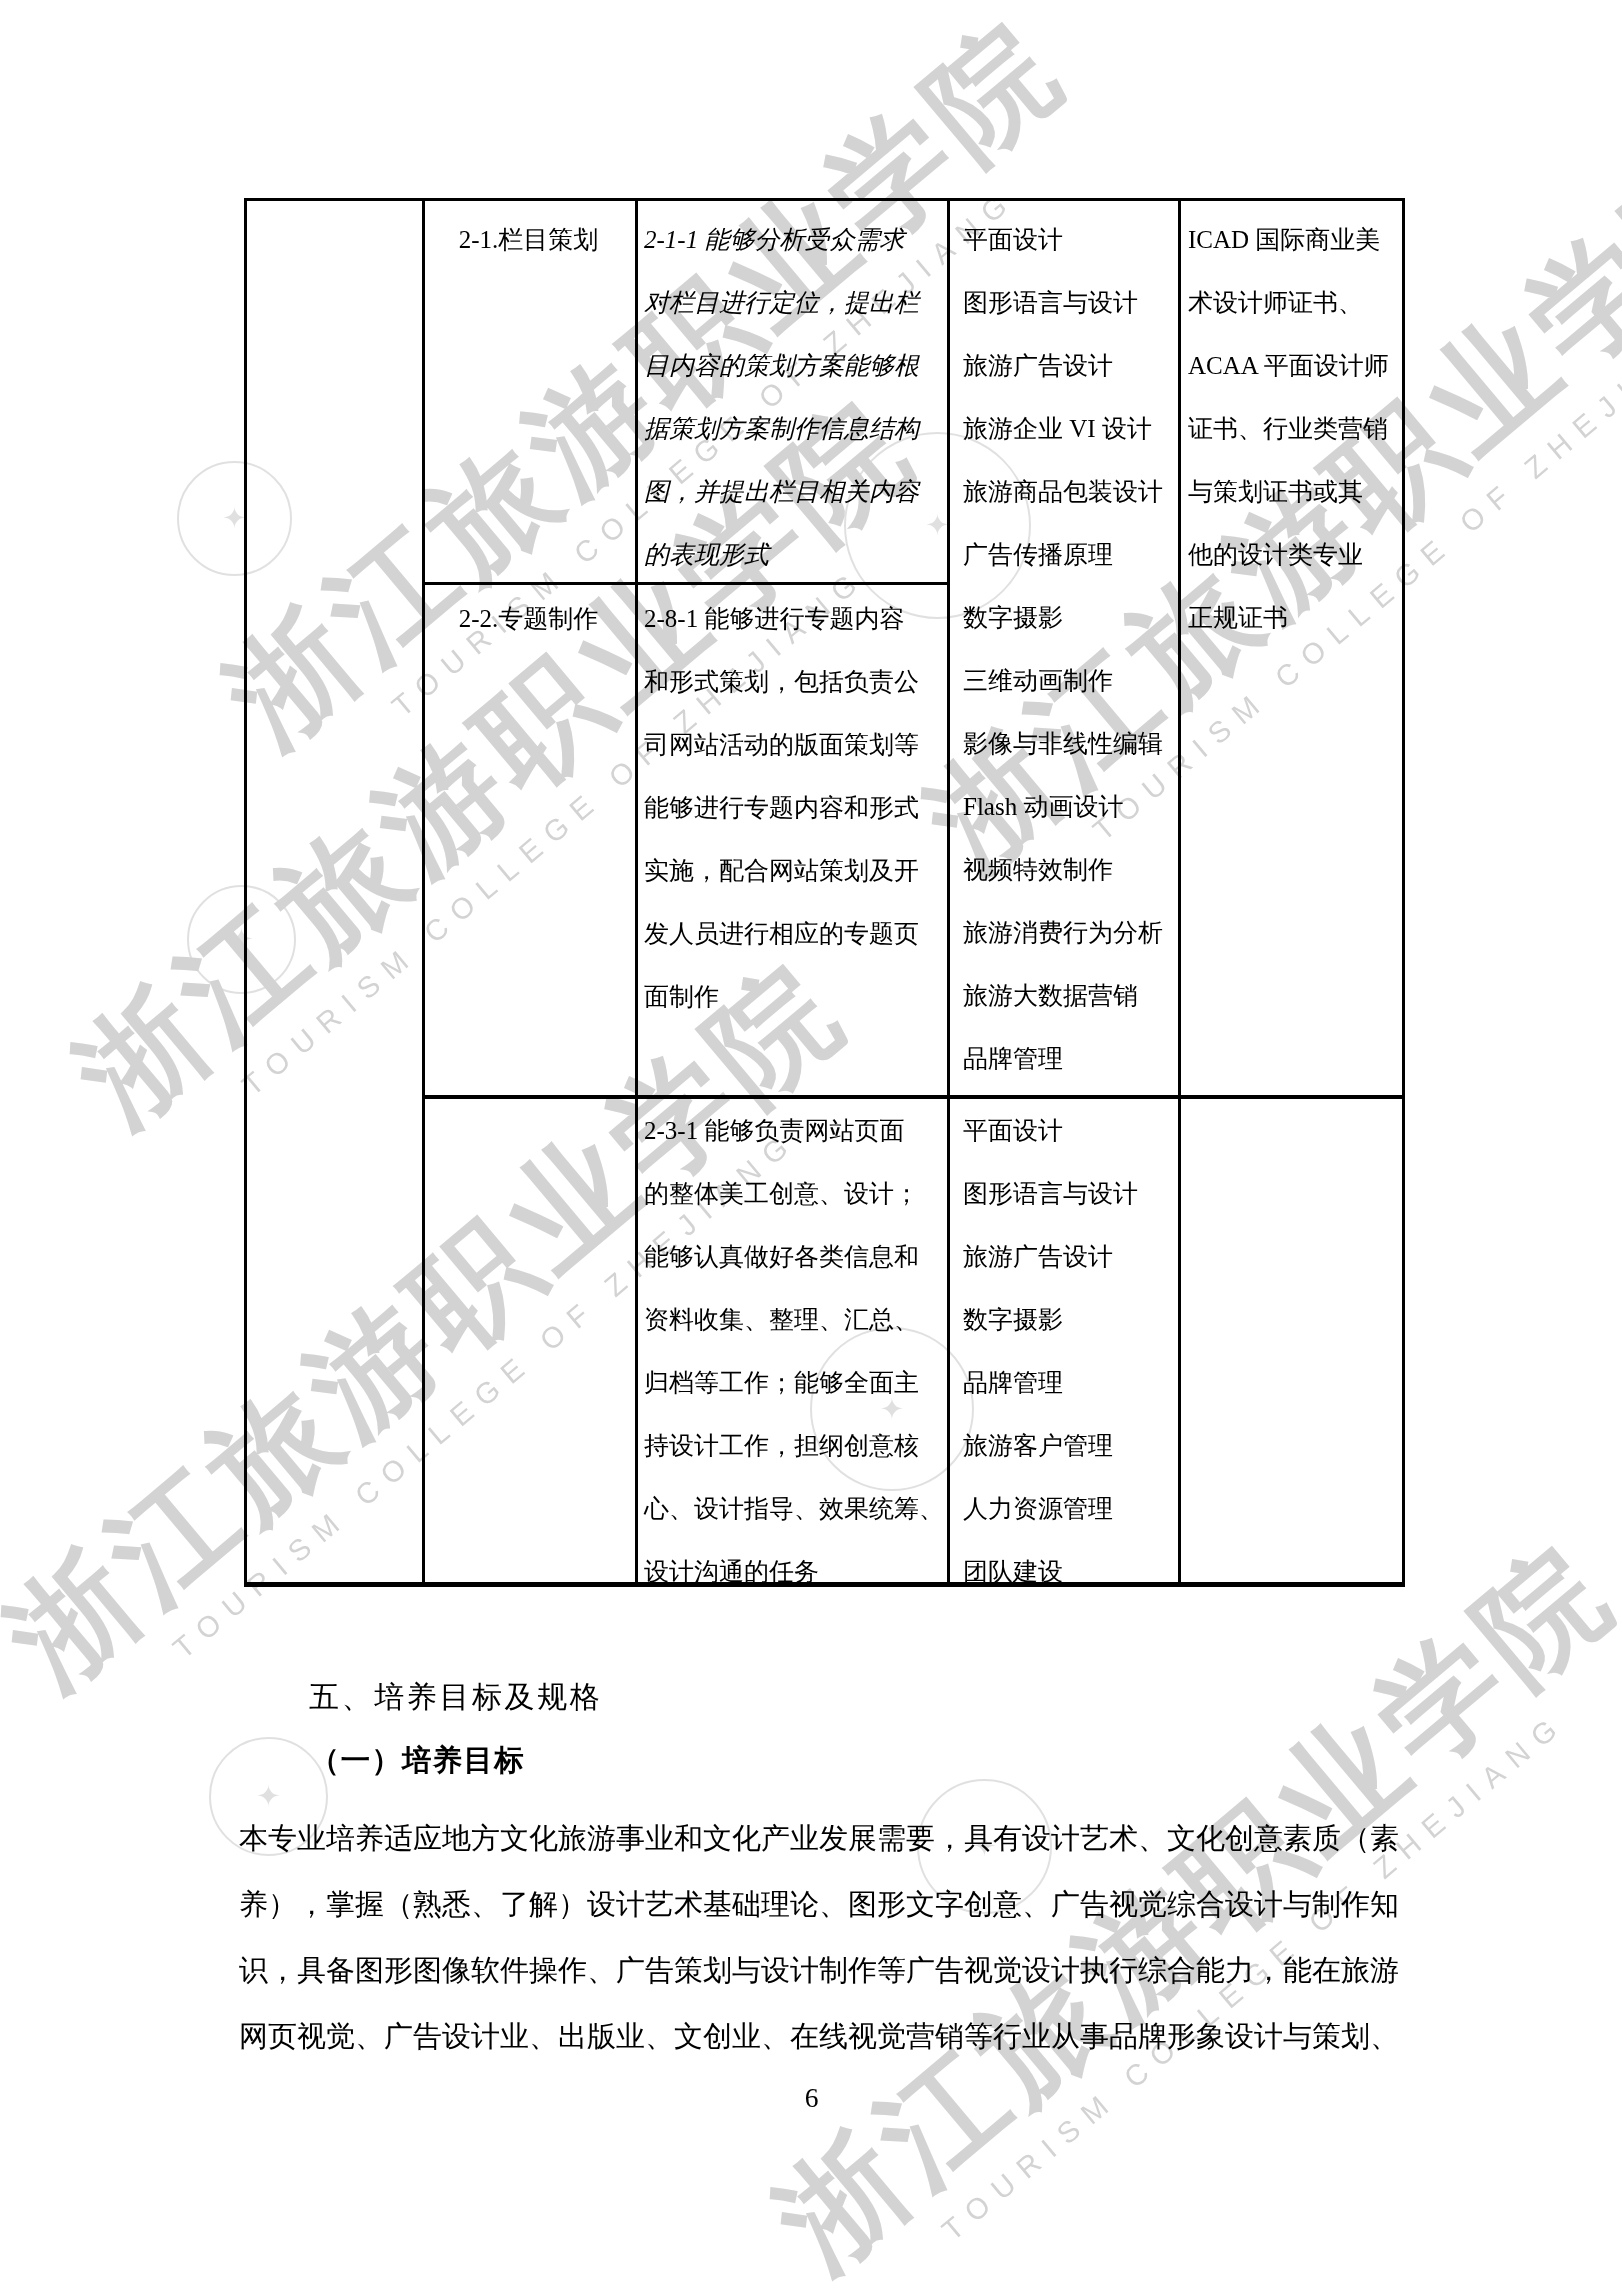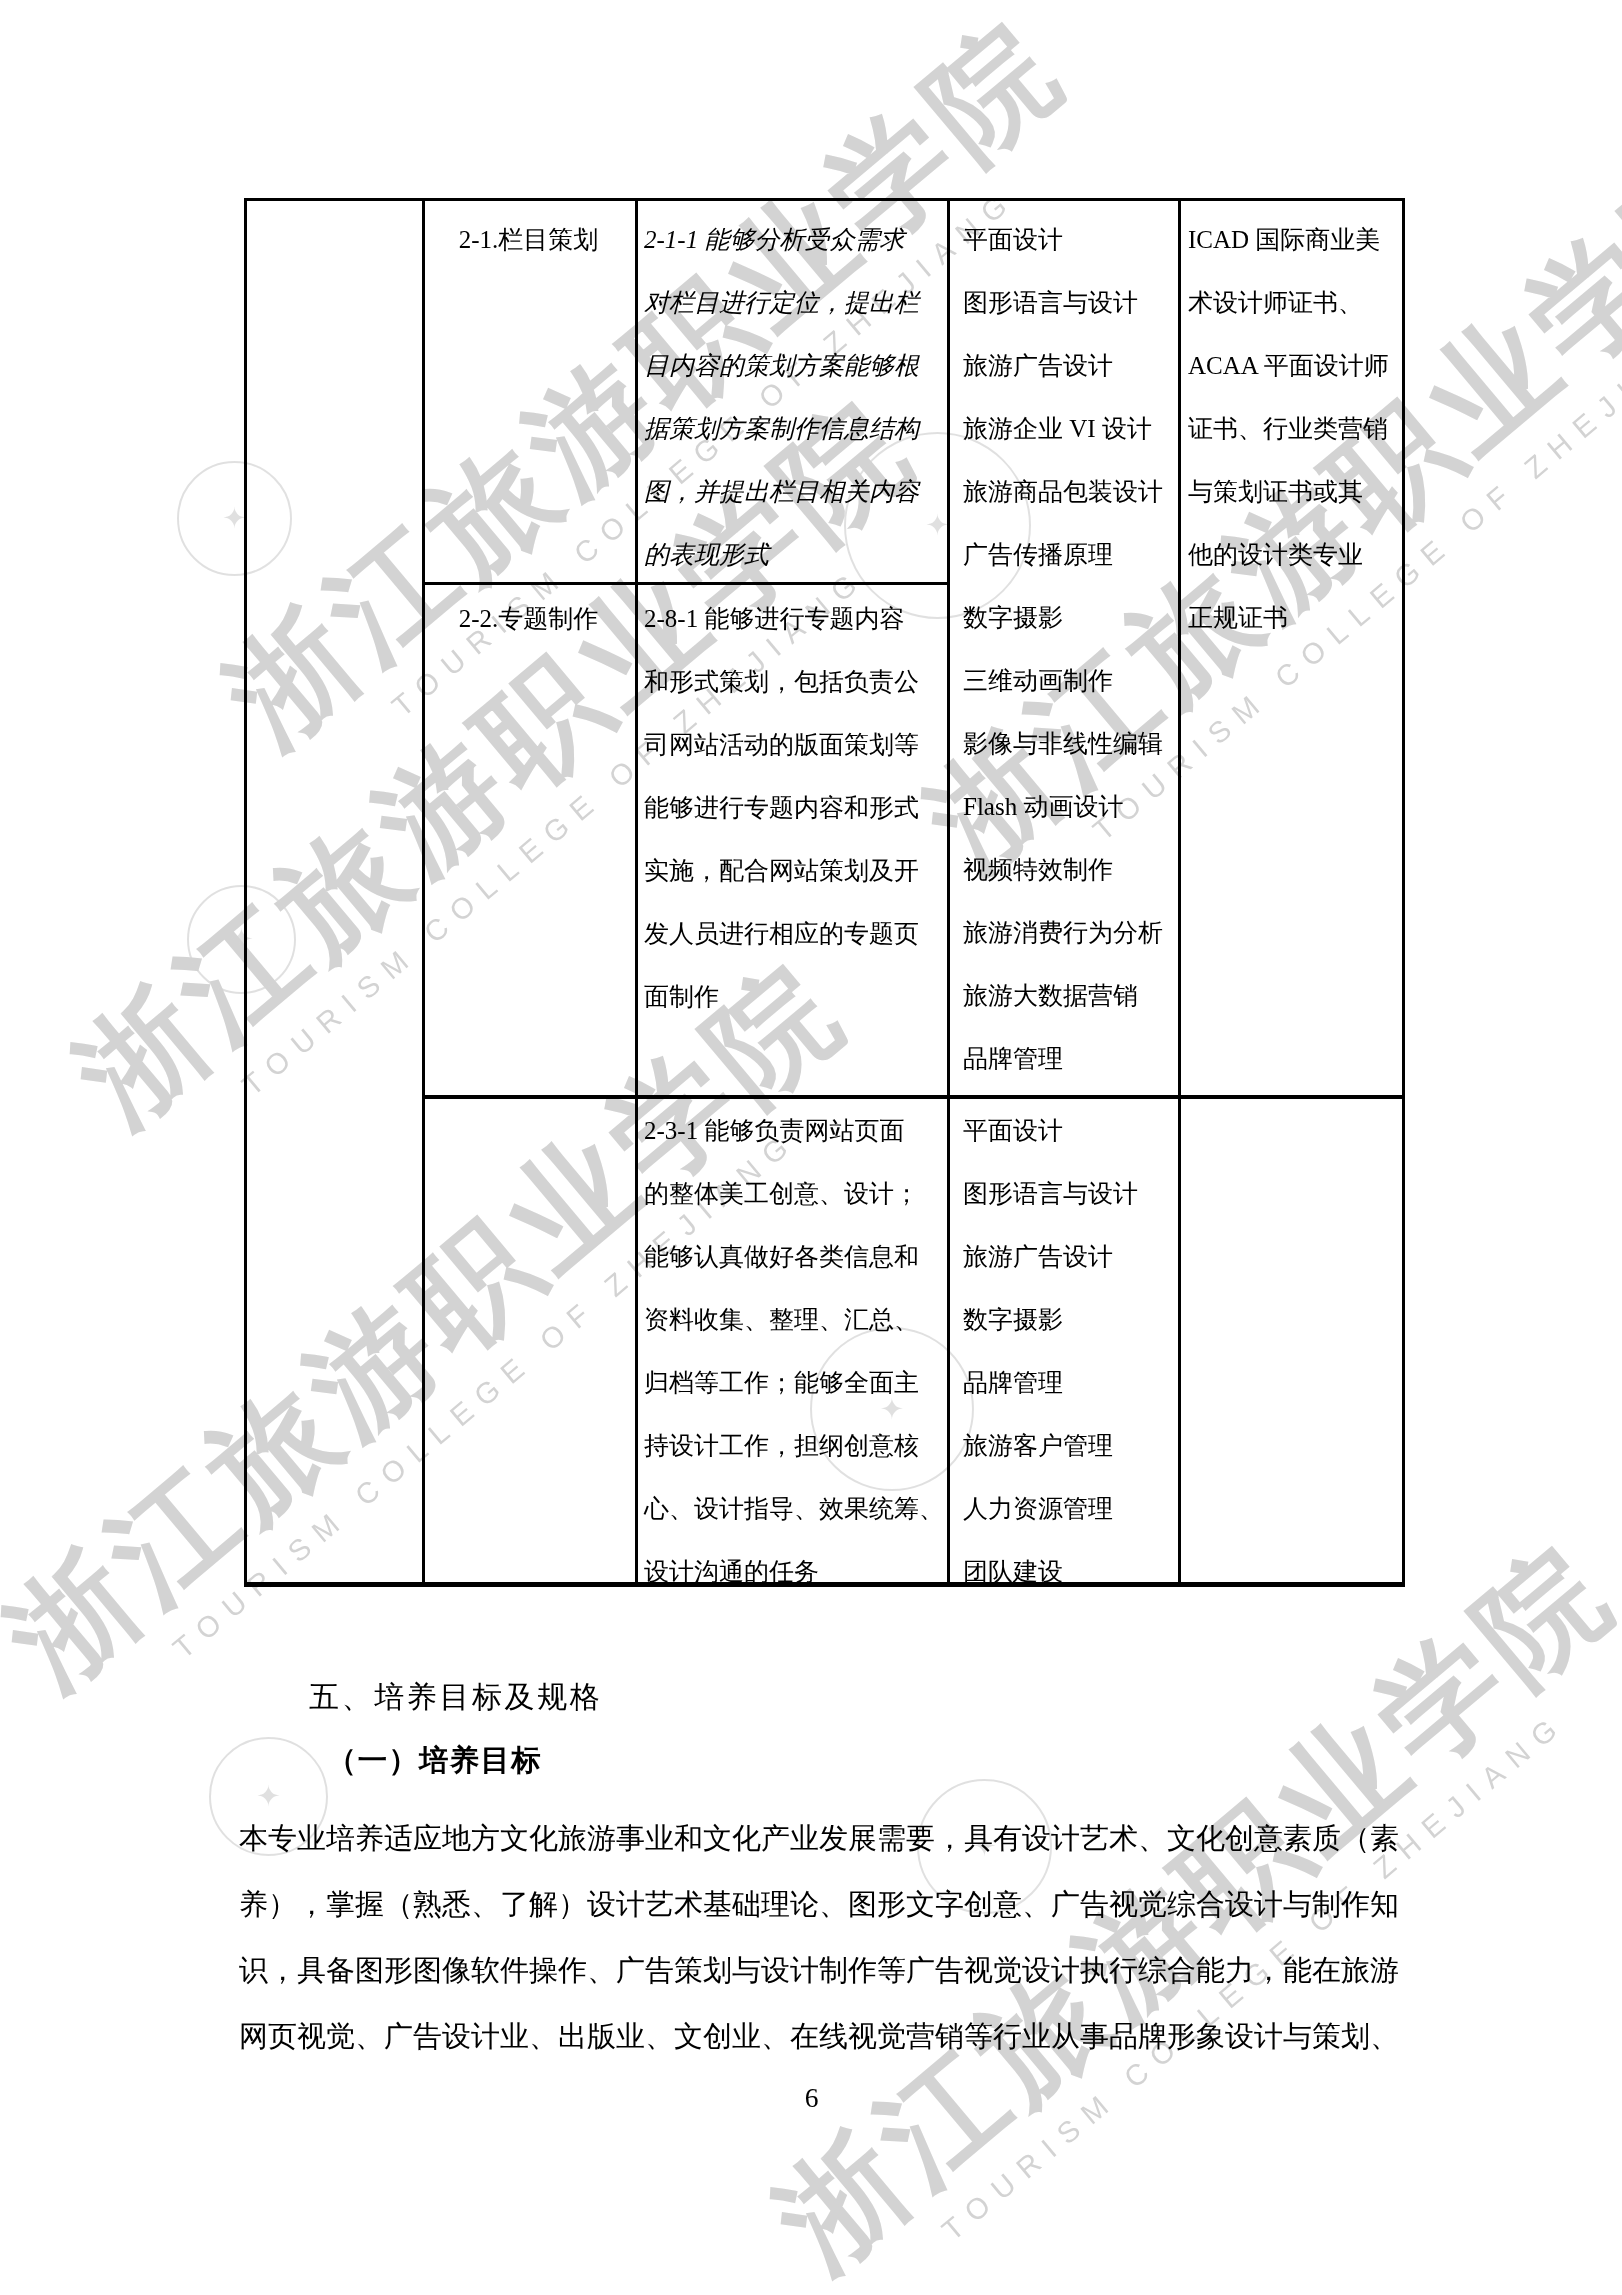--- a/index.html
+++ b/index.html
@@ -42,21 +42,21 @@
     font-size:25px;line-height:63px;white-space:pre-line;color:#000;
   }
   .tc{text-align:center;}
   
   .sec-title{
     position:absolute;left:309px;top:1678px;z-index:1;
     font-family:"Liberation Sans","DejaVu Sans",sans-serif;
     font-weight:normal;font-size:30px;letter-spacing:2.6px;line-height:37px;
   }
   .sec-subtitle{
-    position:absolute;left:327px;top:1741px;z-index:1;
+    position:absolute;left:310px;top:1741px;z-index:1;
     font-family:"Liberation Sans","DejaVu Sans",sans-serif;
     font-weight:bold;font-size:29.4px;letter-spacing:1.3px;line-height:37px;text-align:center;
   }
   .body-par{
     position:absolute;left:239px;top:1805px;width:1171px;z-index:1;
     font-size:29px;line-height:66px;white-space:pre-line;text-align:left;
   }
   .page-num{
     position:absolute;left:0;right:0;top:2082px;z-index:1;
     text-align:center;font-size:27.5px;

